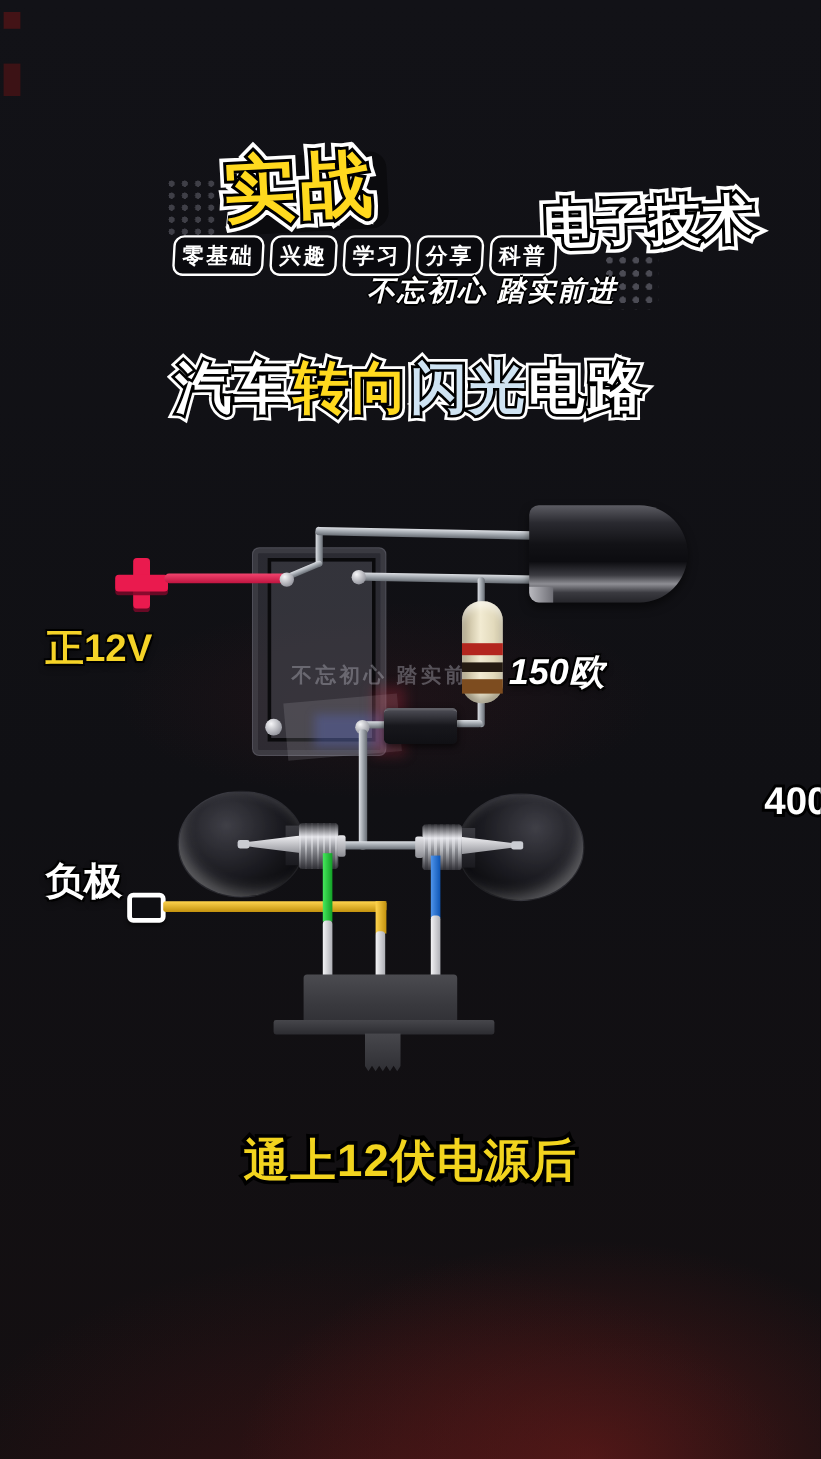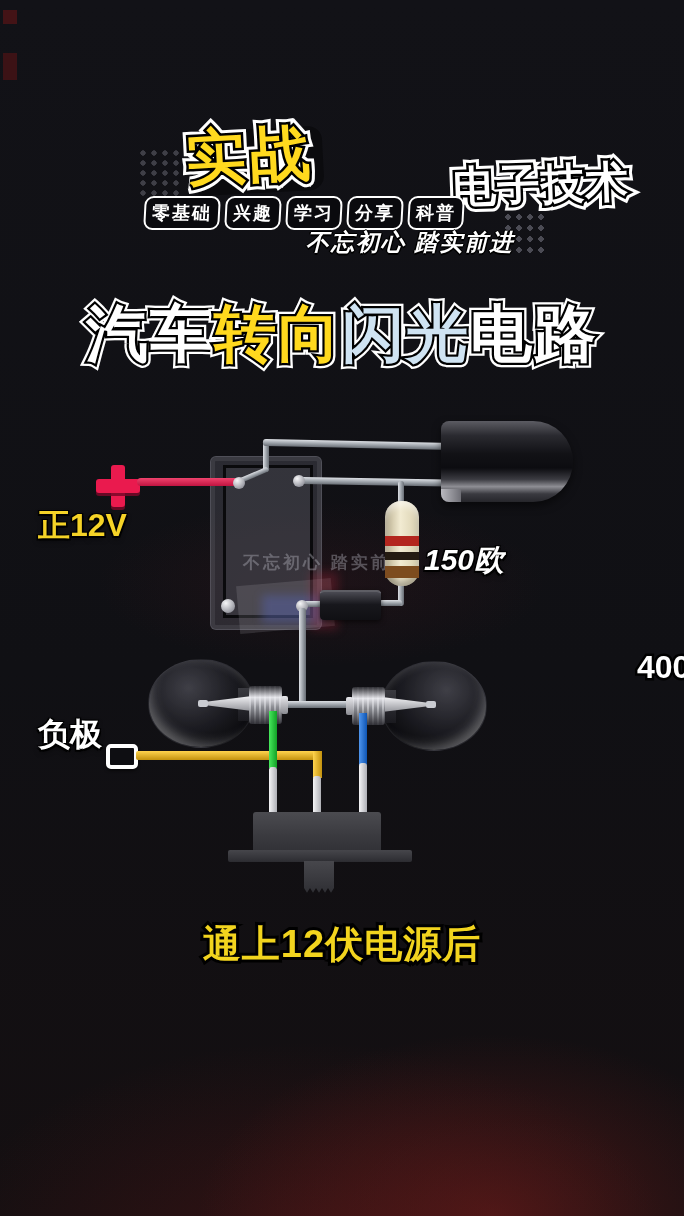--- a/index.html
+++ b/index.html
@@ -31,21 +31,21 @@
   .dotgrid{background-image:radial-gradient(circle at 3px 3px,#3f3f47 2.5px,rgba(0,0,0,0) 2.7px);background-size:11px 10px;}
   .dotgrid.r{background-image:radial-gradient(circle at 3px 3px,#4b4b54 2.7px,rgba(0,0,0,0) 2.9px);background-size:11px 11px;}
   .badge-main{left:190px;top:129px;width:133px;height:64px;background:#0b0b0e;border-radius:14px;transform:rotate(-3deg);}
   .brand-main{left:186px;top:116px;font-size:60px;letter-spacing:4px;color:#ffd91e;transform:rotate(-3deg);}
   .brand-sub{left:321px;top:139px;font-size:43px;letter-spacing:1px;color:#fff;transform:rotate(-2deg);}
   .tags{left:144px;top:196px;display:flex;gap:5px;transform:skewX(-3deg);}
   .tag{border:2.5px solid #fff;border-radius:9px;background:#0a0a0e;color:#fff;font-weight:800;
        font-size:18px;padding:3px 6px;letter-spacing:2px;white-space:nowrap;}
   .slogan{left:306px;top:227px;font-size:23px;font-style:italic;font-weight:800;color:#fff;letter-spacing:2px;
     text-shadow:1.5px 0 0 #000,-1.5px 0 0 #000,0 1.5px 0 #000,0 -1.5px 0 #000;}
-  .page-title{left:0;top:292px;width:684px;text-align:center;font-size:62px;font-weight:800;letter-spacing:2px;}
+  .page-title{left:0;top:292px;width:684px;text-align:center;font-size:47px;font-weight:800;letter-spacing:2px;}
   
   .wire-h{background:linear-gradient(180deg,#dcdfe4,#9aa0a7 55%,#686d74);border-radius:3px;}
   .wire-v{background:linear-gradient(90deg,#dcdfe4,#9aa0a7 55%,#686d74);border-radius:3px;}
   .pin{border-radius:50%;background:radial-gradient(circle at 35% 30%,#f6f6f8,#9b9ca4 70%,#6a6b72);}
   
   .clabel{font-size:30px;}
   .caption{left:0;top:919px;width:684px;text-align:center;font-size:38px;font-weight:800;letter-spacing:1px;color:#f2d41e;}
 </style>
 </head>
 <body>
@@ -87,21 +87,21 @@
   <div class="abs" style="left:238px;top:582px;width:95px;height:48px;background:rgba(210,210,220,.14);transform:rotate(-5deg);"></div>
   <div class="abs" style="left:262px;top:595px;width:62px;height:28px;background:rgba(90,110,220,.30);filter:blur(4px);"></div>
   <div class="abs" style="left:310px;top:572px;width:28px;height:58px;background:rgba(170,40,60,.30);filter:blur(5px);"></div>
   <span class="abs" style="left:243px;top:551px;font-size:17px;font-weight:700;letter-spacing:3px;color:rgba(190,190,200,.38);white-space:nowrap;">不忘初心 踏实前进</span>
 
   
   <div class="abs" style="left:96px;top:465px;width:44px;height:42px;">
     <div class="abs" style="left:15px;top:0;width:14px;height:42px;background:#ea1a4e;border-radius:3px;box-shadow:0 3px 0 rgba(120,8,40,.85);"></div>
     <div class="abs" style="left:0;top:14px;width:44px;height:14px;background:#ea1a4e;border-radius:3px;box-shadow:0 3px 0 rgba(120,8,40,.85);"></div>
   </div>
-  <span class="abs lbl yellow" style="left:38px;top:504px;font-size:32px;font-weight:800;">正12V</span>
+  <span class="abs lbl yellow" style="left:38px;top:519px;font-size:32px;font-weight:800;">正12V</span>
   <div class="abs" style="left:137px;top:478px;width:104px;height:8px;background:linear-gradient(180deg,#f0436d,#c01440);border-radius:4px;"></div>
 
   
   <div class="abs wire-v" style="left:263px;top:441px;width:6px;height:31px;"></div>
   <div class="abs wire-h" style="left:236px;top:480px;width:35px;height:5px;transform:rotate(-23deg);transform-origin:left center;"></div>
   <div class="abs wire-h" style="left:263px;top:439px;width:192px;height:7px;transform:rotate(1.2deg);transform-origin:left top;"></div>
   <div class="abs wire-h" style="left:300px;top:477px;width:148px;height:7px;transform:rotate(1deg);transform-origin:left top;"></div>
   <div class="abs pin" style="left:233px;top:477px;width:12px;height:12px;"></div>
   <div class="abs pin" style="left:293px;top:475px;width:12px;height:12px;"></div>
   <div class="abs pin" style="left:221px;top:599px;width:14px;height:14px;"></div>
@@ -156,16 +156,16 @@
 
   <div class="abs" style="left:269px;top:767px;width:8px;height:47px;background:linear-gradient(90deg,#f4f4f6,#aeafb5);border-radius:3px 3px 0 0;"></div>
   <div class="abs" style="left:313px;top:776px;width:8px;height:38px;background:linear-gradient(90deg,#f4f4f6,#aeafb5);border-radius:3px 3px 0 0;"></div>
   <div class="abs" style="left:359px;top:763px;width:8px;height:51px;background:linear-gradient(90deg,#f4f4f6,#aeafb5);border-radius:3px 3px 0 0;"></div>
   <div class="abs" style="left:253px;top:812px;width:128px;height:42px;background:linear-gradient(180deg,#4b4b50,#39393e 60%,#303035);border-radius:3px 3px 0 0;"></div>
   <div class="abs" style="left:228px;top:850px;width:184px;height:12px;background:linear-gradient(180deg,#46464b,#2c2c31);border-radius:2px;"></div>
   <div class="abs" style="left:304px;top:861px;width:30px;height:33px;background:linear-gradient(180deg,#47474c,#2e2e33);clip-path:polygon(0 0,100% 0,100% 82%,90% 96%,80% 82%,70% 96%,60% 82%,50% 96%,40% 82%,30% 96%,20% 82%,10% 96%,0 82%);"></div>
 
   
   <div class="abs caption">
-    <span class="bub dark" style="color:#f2d41e;" data-text="通上12伏电源后">通上12伏电源后</span>
+    <span class="bub dark" style="color:#f2d41e;margin-top:23px;" data-text="通上12伏电源后">通上12伏电源后</span>
   </div>
 
 </div>
 
 </body></html>

